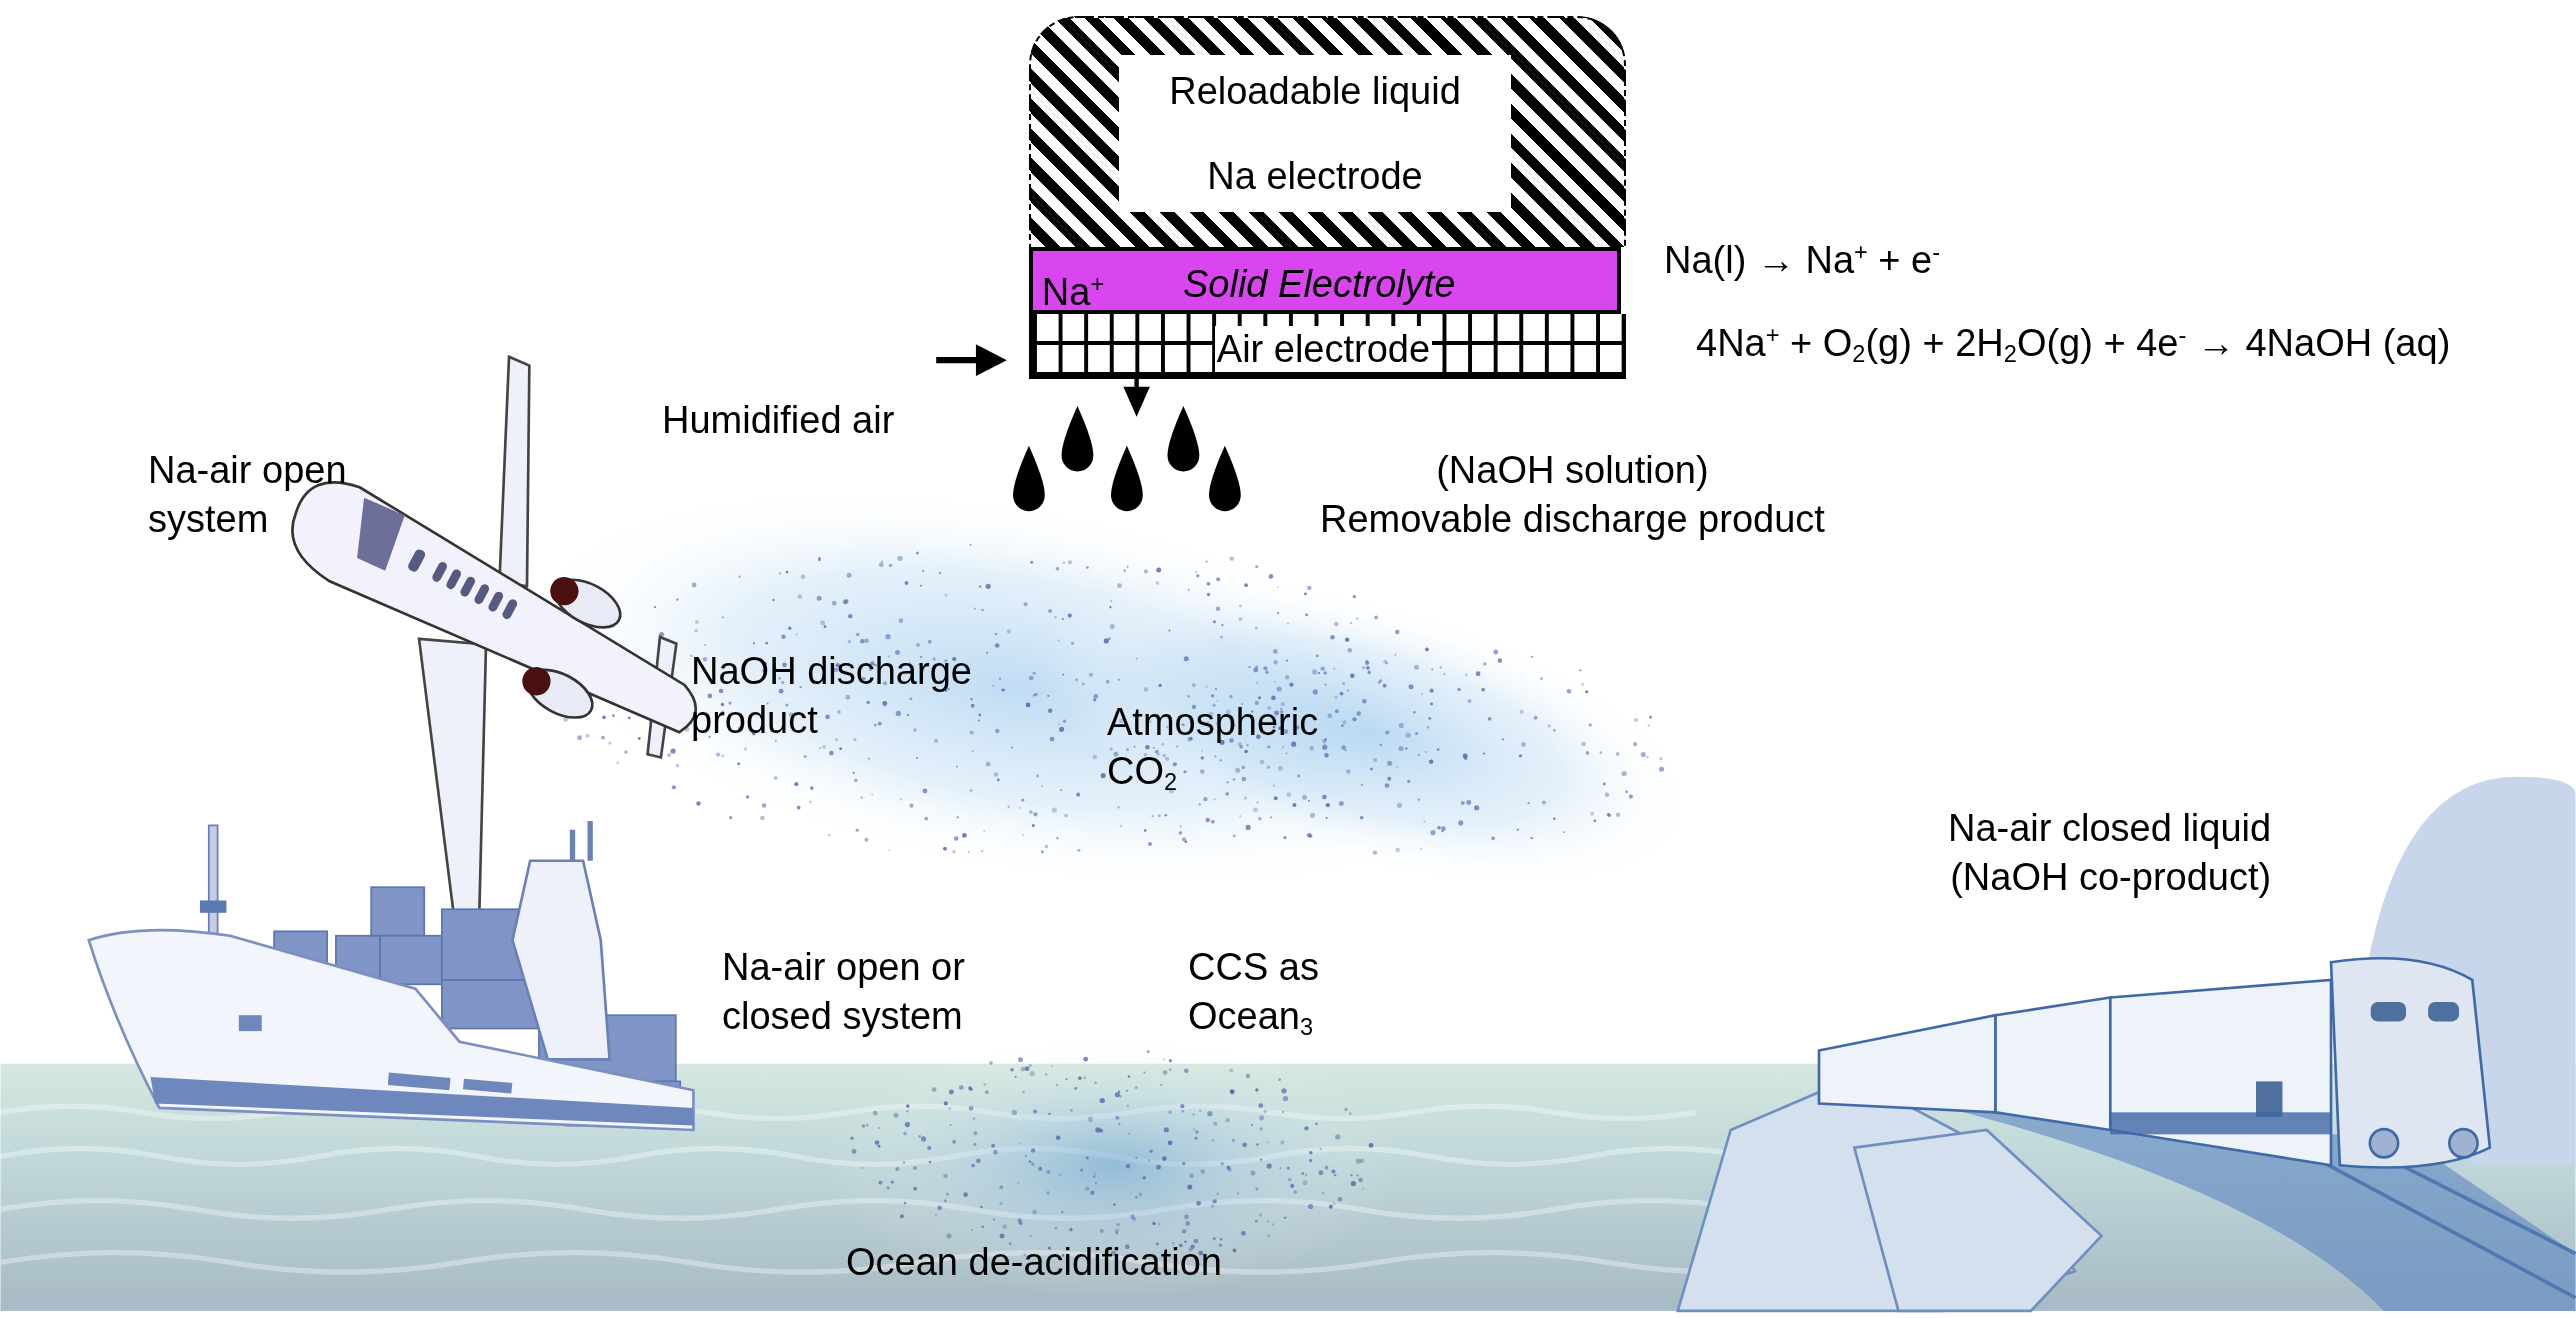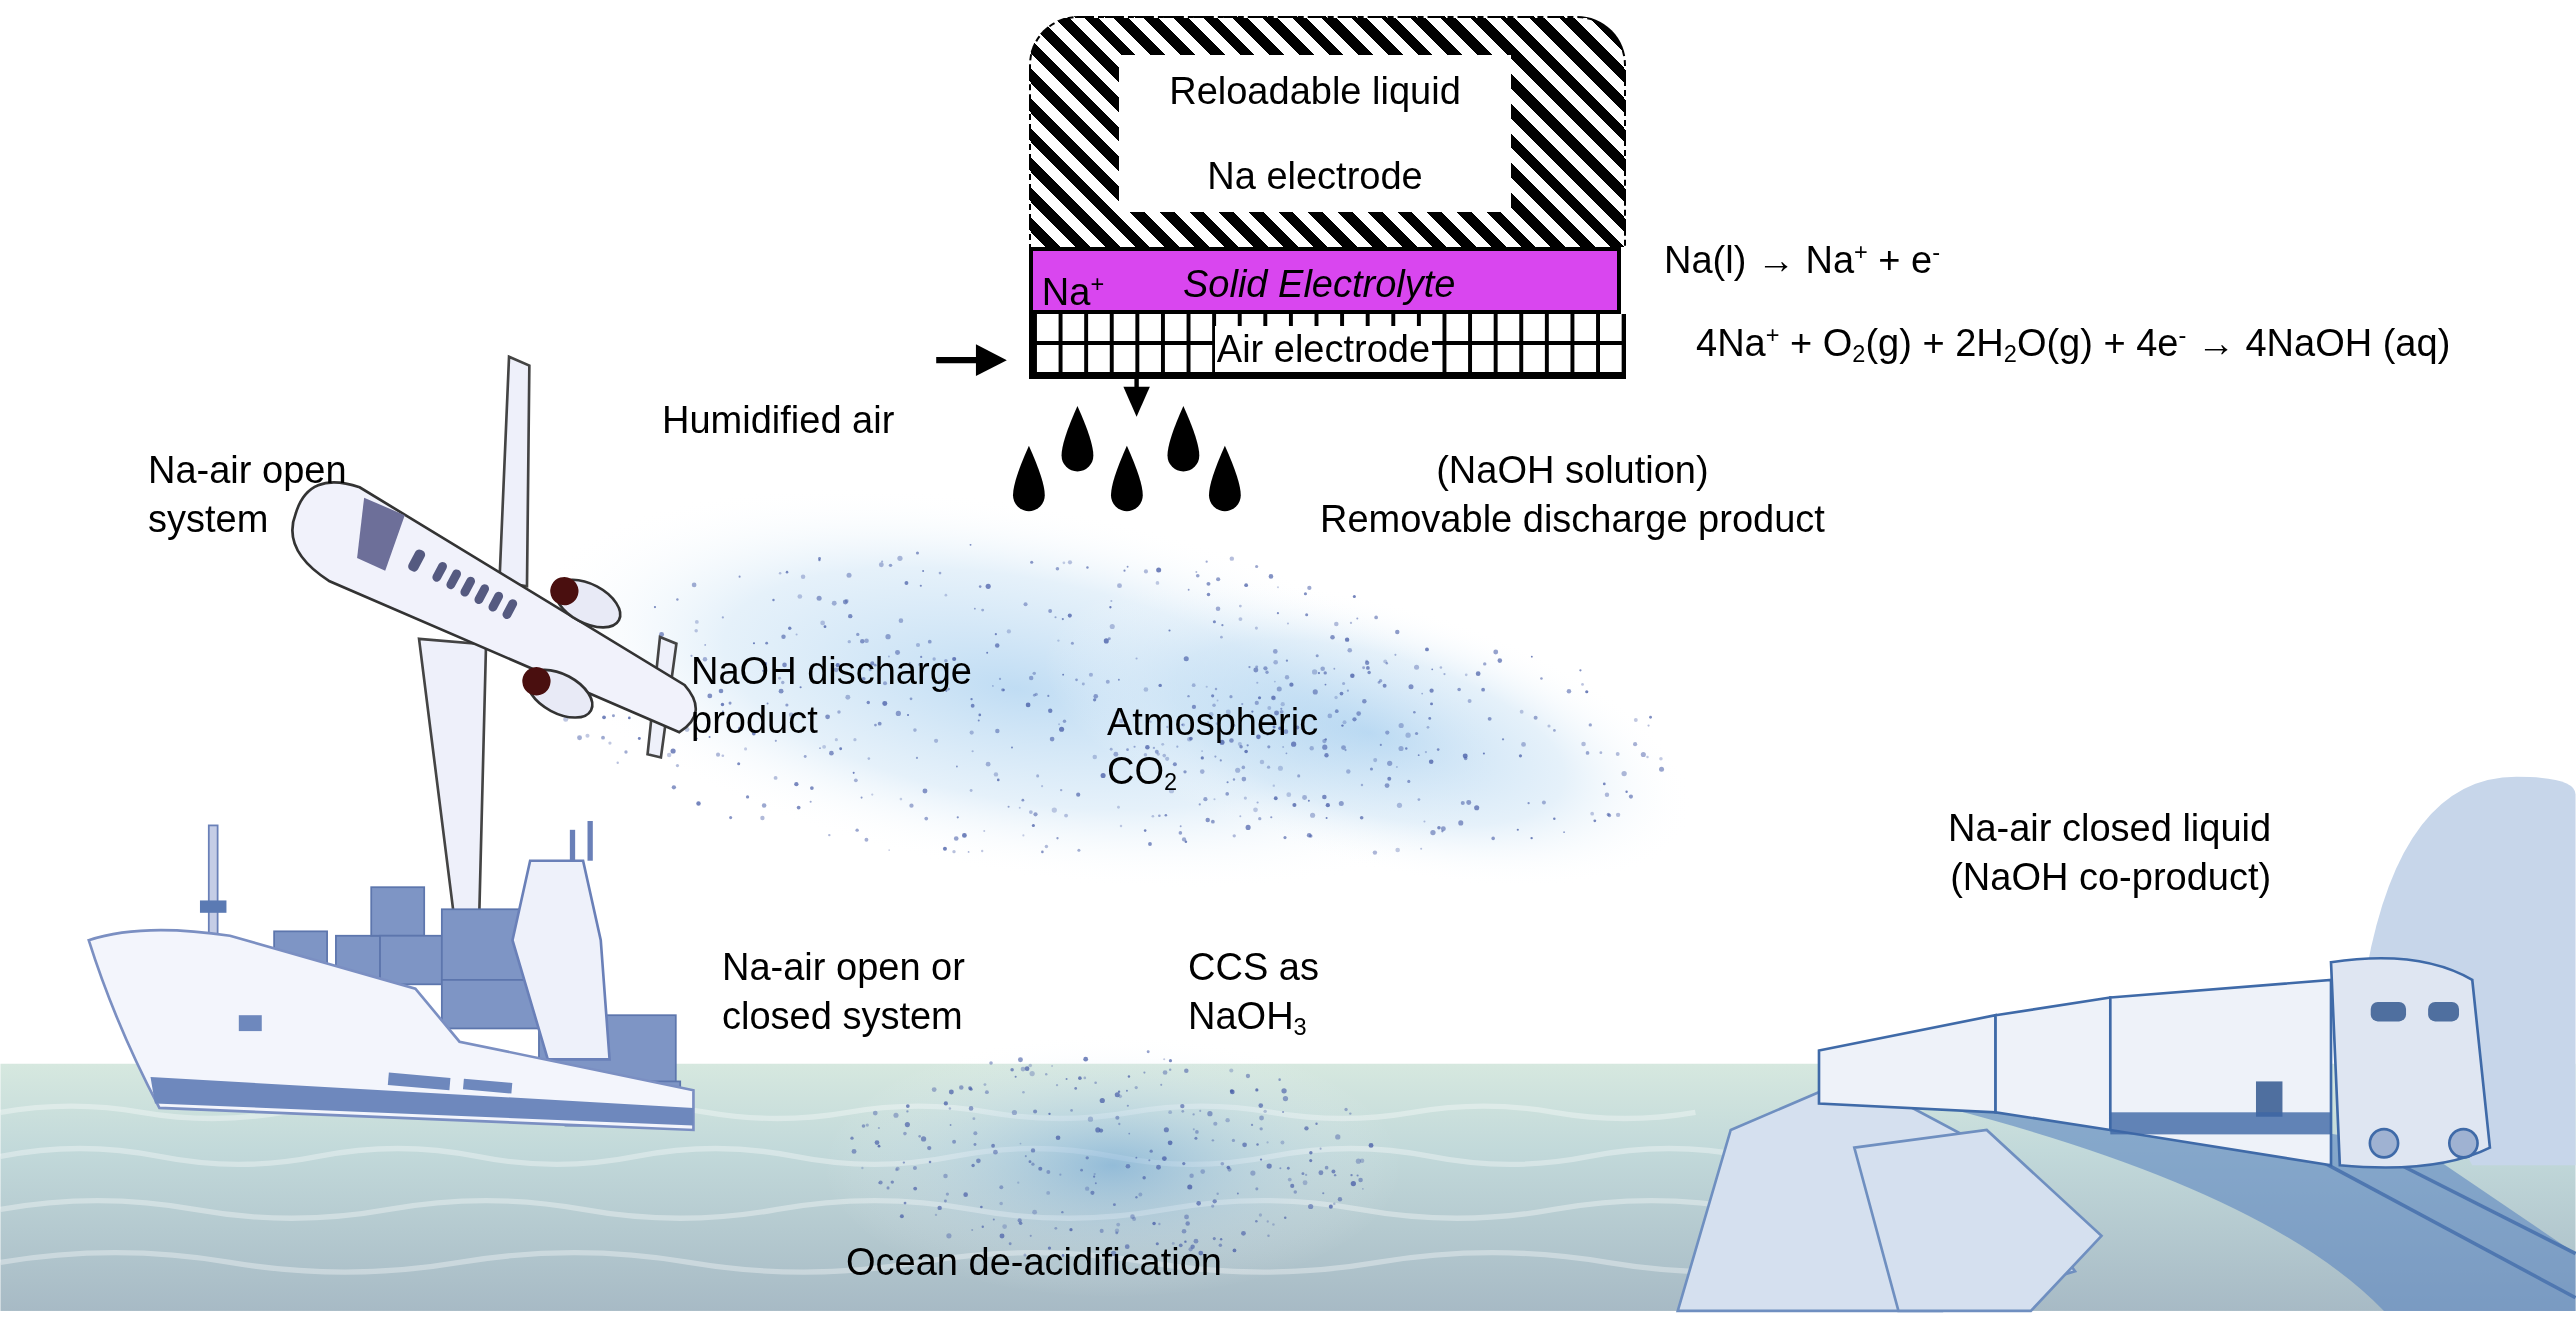--- a/index.html
+++ b/index.html
@@ -1032,21 +1032,21 @@
   <div><span>CO</span><span class="sub">2</span></div>
 </div>
 
 <div class="lbl" style="left:722px;top:943px;">
   <div>Na-air open or</div>
   <div>closed system</div>
 </div>
 
 <div class="lbl" style="left:1188px;top:943px;">
   <div>CCS as</div>
-  <div><span>NaOH</span><span class="sub">3</span></div>
+  <div><span>Ocean</span><span class="sub">3</span></div>
 </div>
 
 <div class="lbl" style="left:1948px;top:804px;text-align:right;">
   <div>Na-air closed liquid</div>
   <div>(NaOH co-product)</div>
 </div>
 
 <div class="lbl" style="left:846px;top:1238px;">Ocean de-acidification</div>
 
 

